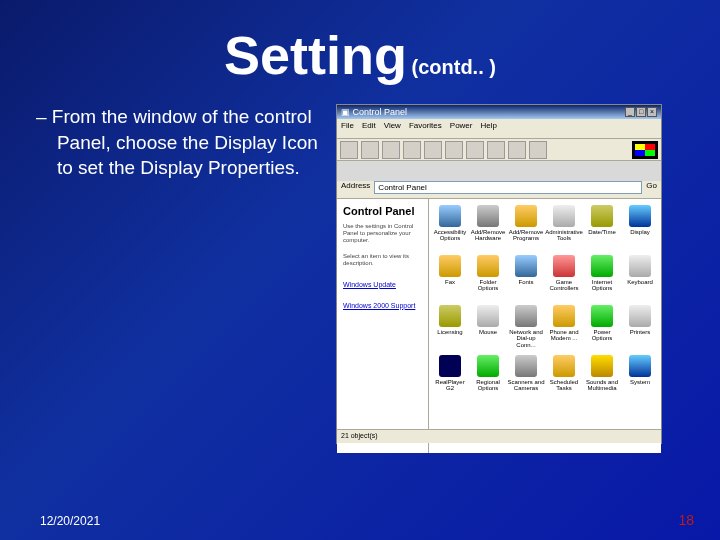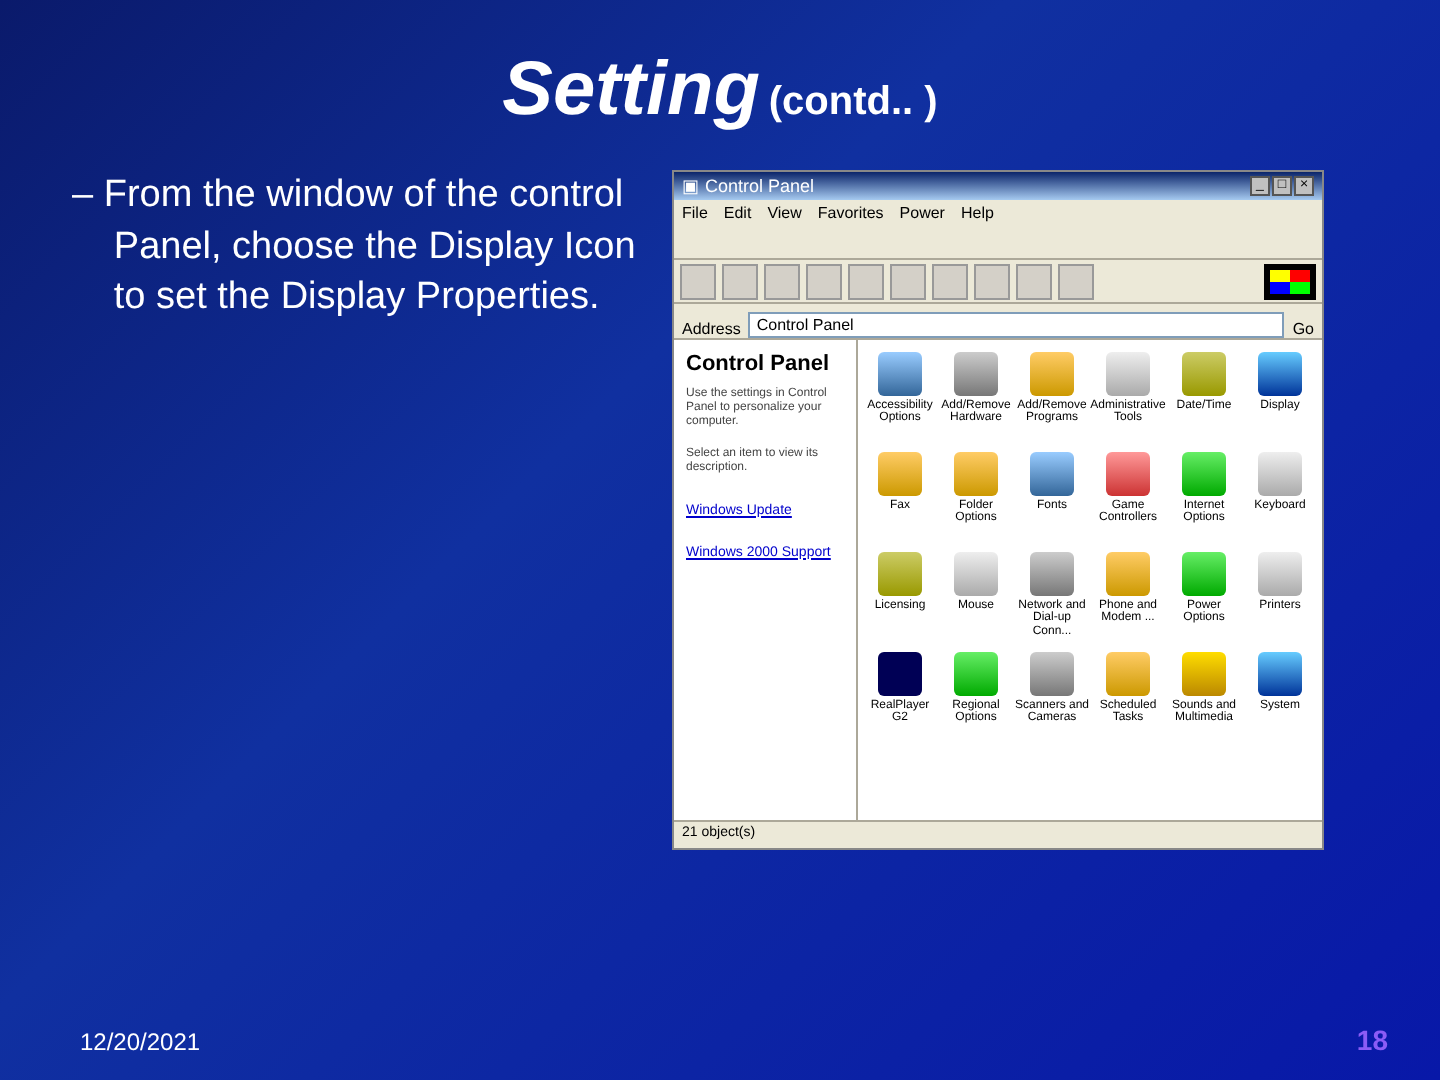--- a/index.html
+++ b/index.html
@@ -5,51 +5,51 @@
   * { margin: 0; padding: 0; box-sizing: border-box; }
   body {
     width: 720px; height: 540px;
     background: linear-gradient(135deg, #0a1a6b 0%, #1030a0 40%, #0818a8 100%);
     font-family: Arial, sans-serif;
     color: #fff;
     position: relative;
     overflow: hidden;
   }
   .title-bar { text-align: center; padding: 24px 0 10px; }
-  .title-main { font-size: 38px; font-weight: 900; font-family: Arial Black, Arial, sans-serif; font-style: italic; }
+  .title-main { font-size: 54px; font-weight: 900; font-family: Arial Black, Arial, sans-serif; }
   .title-sub { font-size: 20px; font-weight: 700; text-align: center; }
   .body { display: flex; padding: 8px 20px 0 36px; }
   .bullets { width: 300px; font-size: 19px; line-height: 1.35; }
   .bullets li { list-style: none; margin-bottom: 16px; text-indent: -1.1em; padding-left: 1.1em; }
   .bullets li::before { content: "– "; }
   .shot { width: 326px; height: 340px; background: #d9d9d9; border: 1px solid #888; position: relative; font-family: Tahoma, sans-serif; color: #000; font-size: 8px; }
   
   .cp-title { height: 14px; background: linear-gradient(#0a246a,#a6caf0); color:#fff; font-size:9px; padding:1px 4px; display:flex; align-items:center; gap:3px; }
   .cp-title .x { margin-left:auto; display:flex; gap:1px; }
   .cp-title .btn { width:10px; height:10px; background:#c0c0c0; border:1px solid #555; font-size:7px; text-align:center; line-height:8px; color:#000;}
-  .menu { height:30px; background:#ece9d8; border-bottom:1px solid #aca899; font-size:8px; padding:2px 4px; display:flex; gap:8px; }
+  .menu { height:20px; background:#ece9d8; border-bottom:1px solid #aca899; font-size:8px; padding:2px 4px; display:flex; gap:8px; }
   .tbar { height:22px; background:#ece9d8; border-bottom:1px solid #aca899; display:flex; align-items:center; gap:3px; padding:0 3px; }
   .tbar .tb { width:18px; height:18px; background:#d4d0c8; border:1px solid #999; }
   .logo { width:26px; height:18px; background:#000; margin-left:auto; position:relative; }
   .logo::after{content:""; position:absolute; inset:3px; background:conic-gradient(#f00 0 90deg,#0f0 0 180deg,#00f 0 270deg,#ff0 0);}
-  .addr { height:18px; background:#ece9d8; border-bottom:1px solid #aca899; display:flex; align-items:flex-end; gap:4px; padding:0 4px; font-size:8px;}
+  .addr { height:18px; background:#ece9d8; border-bottom:1px solid #aca899; display:flex; align-items:flex-start; gap:4px; padding:0 4px; font-size:8px;margin-top:20px;}
   .addr .field { flex:1; height:13px; background:#fff; border:1px solid #7f9db9; padding:0 3px; line-height:12px;}
   .addr .go { font-size:8px; }
   .cp-body { display:flex; height:254px; }
   .side { width:92px; background:#fff; border-right:1px solid #aca899; padding:6px; position:relative;}
   .side h4 { font-size:11px; font-weight:700; margin-bottom:6px;}
   .side .caption { font-size:6px; color:#444; margin-bottom:8px; line-height:1.2;}
   .side .link { font-size:7px; color:#00c; text-decoration:underline; display:block; margin-top:14px;}
   .icons { flex:1; background:#fff; display:grid; grid-template-columns: repeat(6, 1fr); grid-auto-rows: 48px; gap:2px 0; padding:4px 2px; align-content:start;}
   .ico { text-align:center; font-size:6px; line-height:1.05; color:#000; display:flex; flex-direction:column; align-items:center; gap:2px; padding-top:2px;}
   .ig { width:22px; height:22px; border-radius:3px; position:relative; }
   .status { position:absolute; bottom:0; left:0; right:0; height:14px; background:#ece9d8; border-top:1px solid #aca899; font-size:7px; padding:2px 4px; display:flex; gap:10px;} .c2{background:linear-gradient(#fc6,#c90);} .c3{background:linear-gradient(#9cf,#369);} .c4{background:linear-gradient(#f99,#c33);} .c5{background:linear-gradient(#cc6,#990);} .c6{background:linear-gradient(#ccc,#777);} .c7{background:linear-gradient(#6cf,#039);} .c8{background:#005;} .c9{background:linear-gradient(#6e6,#0a0);} .c10{background:linear-gradient(#fd0,#b80);} .c11{background:linear-gradient(#eee,#aaa);}
   .footer { position:absolute; bottom:12px; left:0; right:0; display:flex; align-items:baseline; padding:0 26px 0 40px; font-size:12px;justify-content:flex-end;}
   .footer .mid { position:absolute; left:50%; transform:translateX(-50%); font-size:11px;}
-  .footer .pg { margin-left:auto; color:#8b5cf6; font-size:14px;font-weight:bold;}
+  .footer .pg { margin-left:auto; color:#b91c1c; font-size:14px;}
 </style>
 </head>
 <body>
 
 <div class="title-bar">
   <span class="title-main">Setting</span>
   <span class="title-sub">(contd.. )</span>
 </div>
 
 <div class="body">

